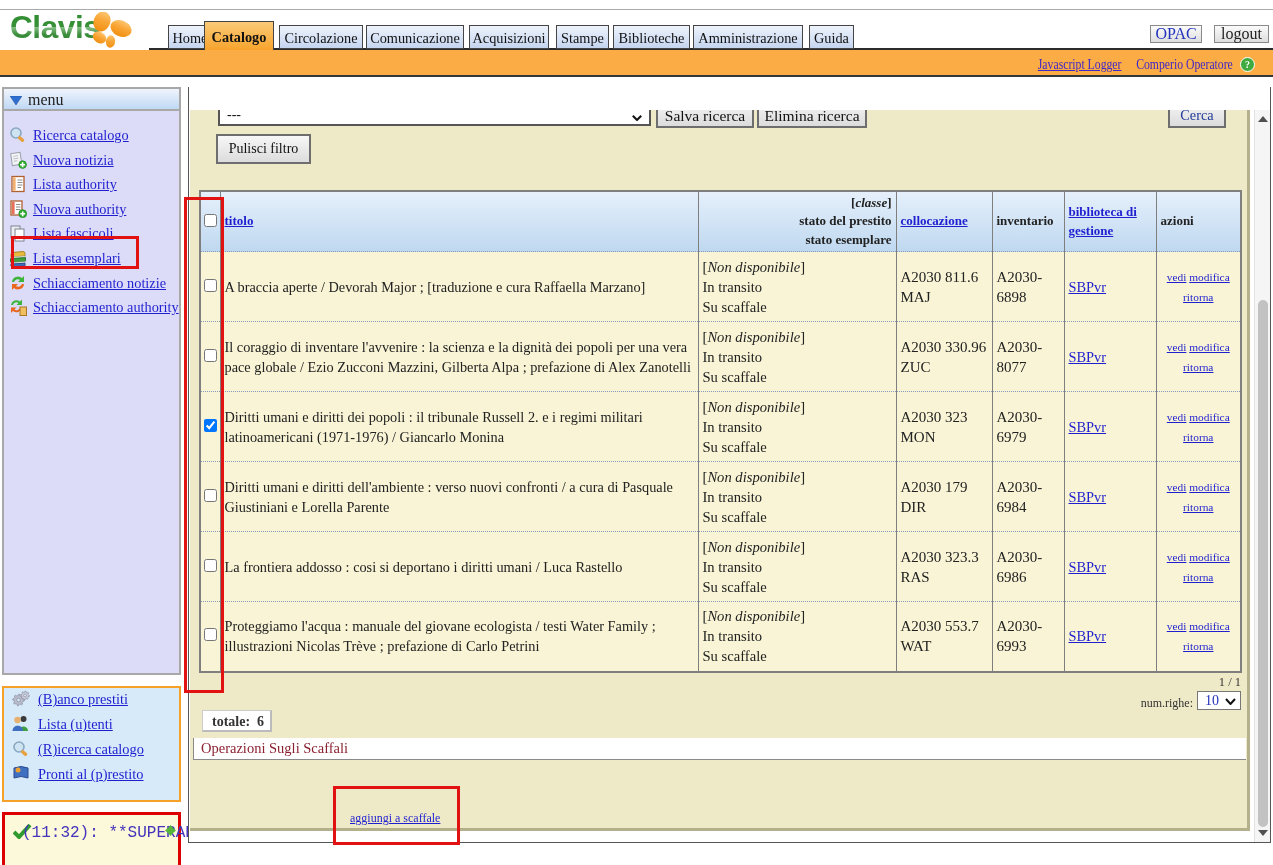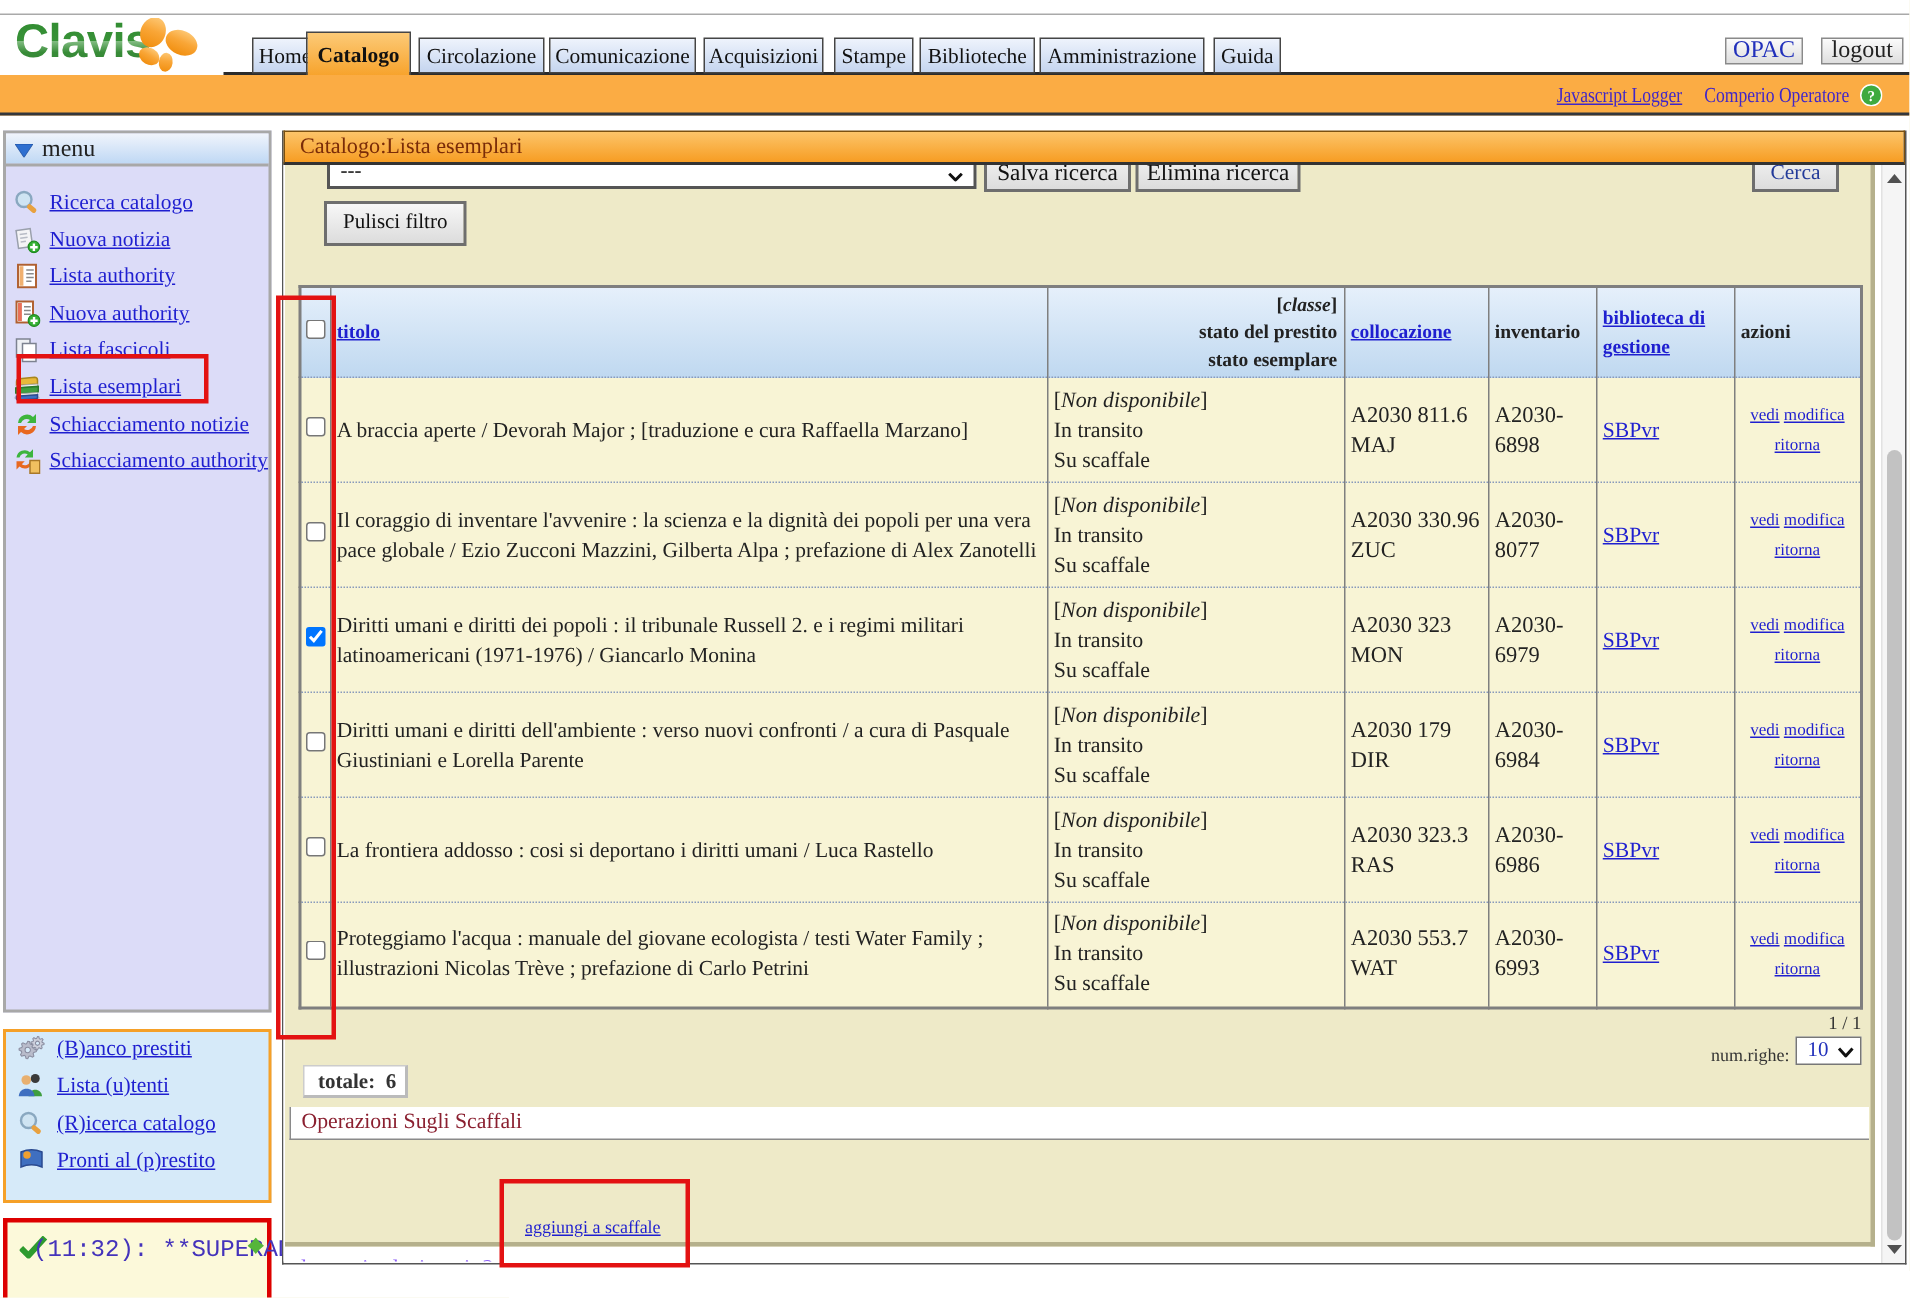--- a/index.html
+++ b/index.html
@@ -174,21 +174,20 @@
         <path d="M1 8 L6 13 L17 1" stroke="#2e9b2e" stroke-width="4" fill="none"></path>
       </svg>
     <span style="position:absolute;left:17px;top:9px;font-size:16px;color:#4433bb;white-space:nowrap;font-family:Liberation Mono, monospace;">(11:32): **SUPERADMI..</span>
     <svg width="11" height="11" viewBox="0 0 11 11" style="position:absolute;left:160px;top:10px;">
         <path d="M5.5 0 L8 3 L11 5.5 L8 8 L5.5 11 L3 8 L0 5.5 L3 3 Z" fill="#55b53a"></path>
       </svg>
   </div>
 
   <div class="abs" style="left:188px;top:87px;width:1083px;height:756px;border:1px solid #555;border-top:none;background:#fff;">
 
-    <div class="abs" style="left:0;top:0;width:1081px;height:23px;background:linear-gradient(#fcc469,#f79d23);border:1px solid #7a5010;border-bottom:2px solid #333;font-size:14.8px;color:#7a2c08;line-height:20px;padding-left:10px;">Catalogo:Lista esemplari</div>
 
     <div class="abs" id="scrollarea" style="left:0;top:23px;width:1065px;height:731px;overflow:hidden;background:#fff;">
 
       <div class="abs" style="left:1px;top:0;width:1060px;height:721px;background:#eeeac8;border-right:3px solid #b5b08c;border-bottom:3px solid #b5b08c;"></div>
 
       <div class="abs" style="left:29px;top:-7px;width:433px;height:23px;background:#fff;border:2px solid #555;">
         <span style="position:absolute;left:7px;top:2px;font-size:14px;color:#111;">---</span>
         <svg width="10" height="6" viewBox="0 0 10 6" style="position:absolute;right:7px;top:10px;">
             <path d="M0.8 0.8 L5 5 L9.2 0.8" stroke="#111" stroke-width="2" fill="none"></path>
           </svg>

